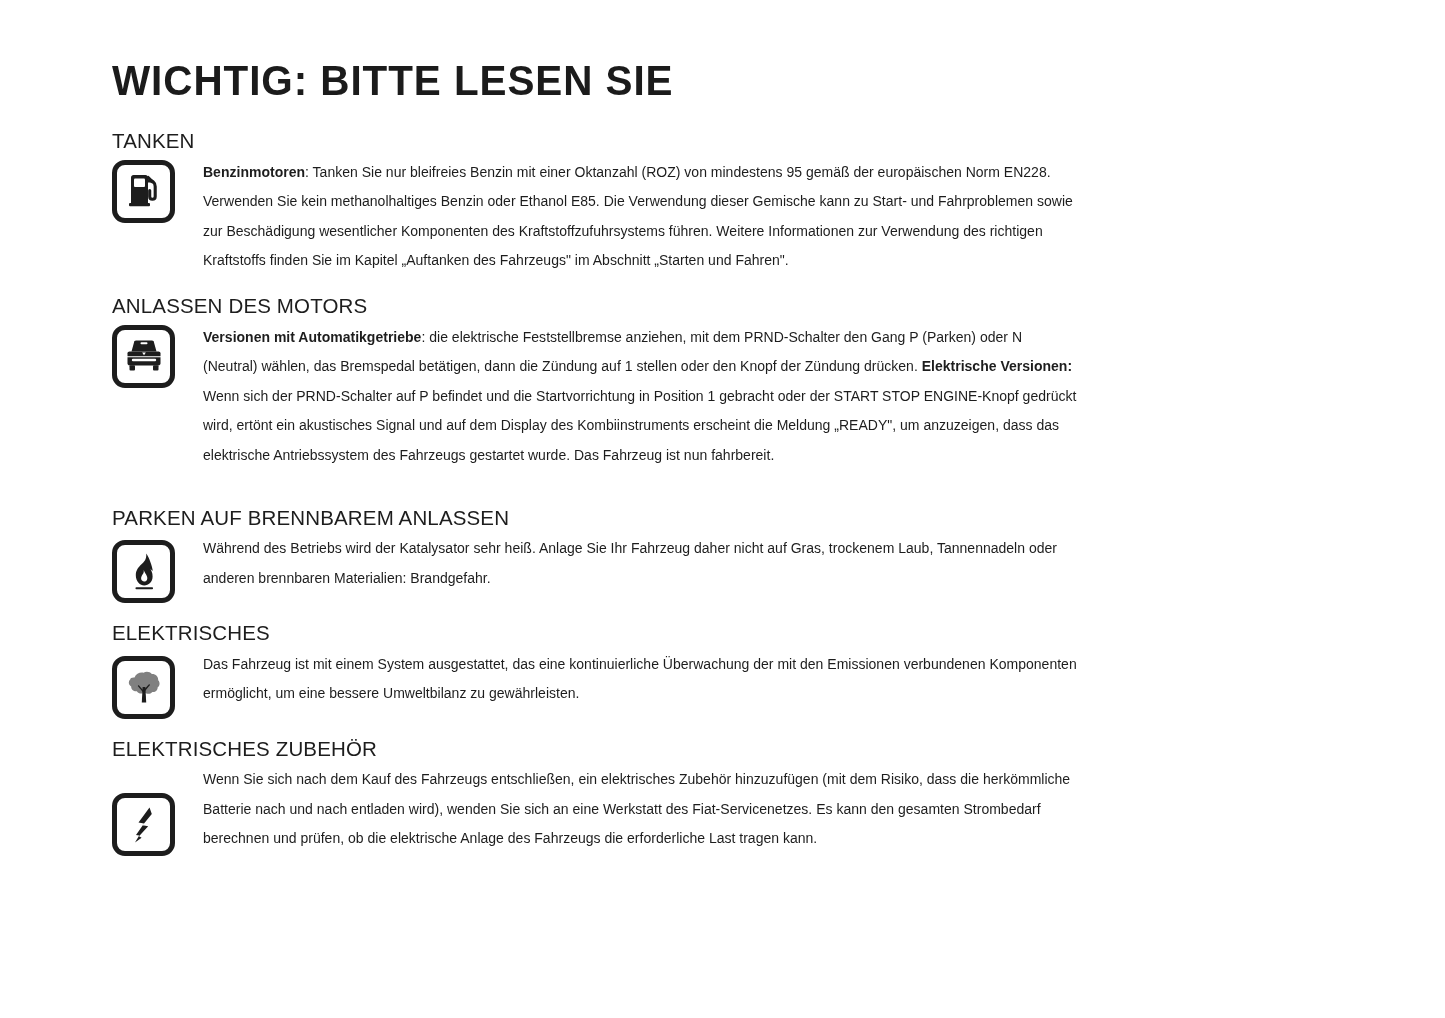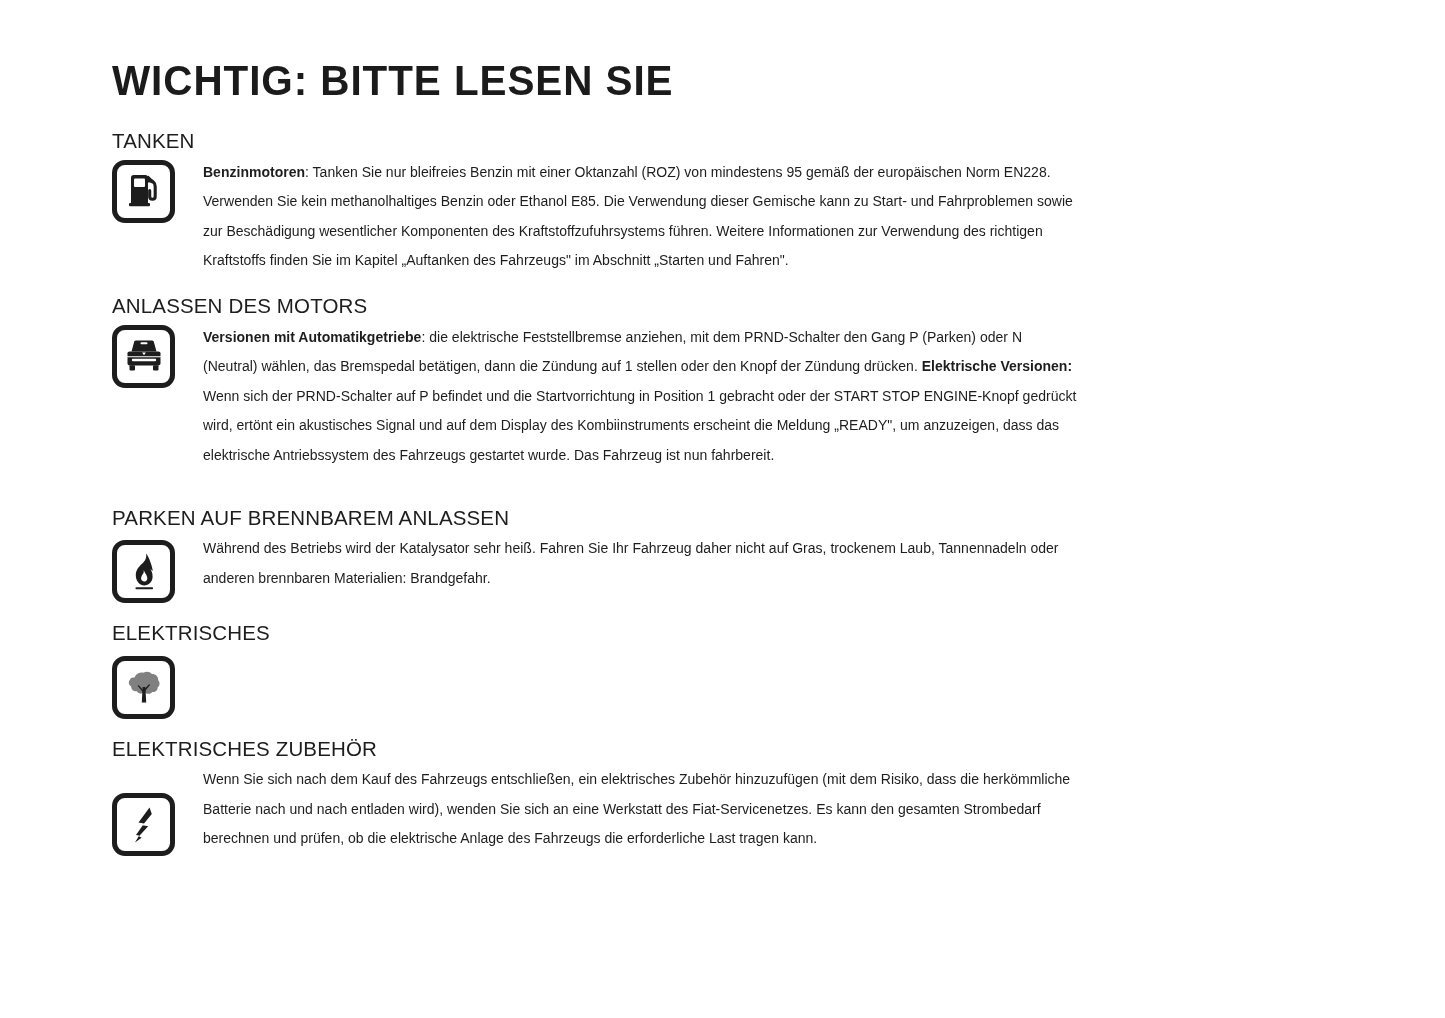--- a/index.html
+++ b/index.html
@@ -176,40 +176,43 @@
           <span>
             <svg width="34" height="40" viewBox="0 0 34 40" aria-hidden="true">
               <path d="M19.2 1.5 C19.8 7.5 17.2 9.6 14.2 12.6 C11.4 15.4 8.8 18.4 8.8 23.2 C8.8 29.6 13.2 33.4 17.2 33.4 C21.6 33.4 25.6 29.8 25.6 24.4 C25.6 20.8 24.1 18.6 23.2 16.6 C23.8 17.4 24.8 18.6 25.8 18.8 C25.0 13.6 22.4 6.0 19.2 1.5 Z" fill="#1d1d1d"></path>
               <path d="M16.6 17.8 C17.4 21.0 15.6 22.2 14.6 24.2 C13.9 25.6 13.9 27.4 15.0 28.6 C16.0 29.7 17.8 29.9 19.0 29.0 C20.4 27.9 20.6 26.0 20.0 24.4 C19.2 22.2 17.4 20.2 16.6 17.8 Z" fill="#ffffff"></path>
               <rect x="8.5" y="35.2" width="17.5" height="2.1" rx="0.8" fill="#1d1d1d"></rect>
             </svg>
           </span>
         </div>
       </div>
       <div class="section-text">
-        <p><span>Während des Betriebs wird der Katalysator sehr heiß. Fahren Sie Ihr Fahrzeug daher nicht auf Gras, trockenem Laub, Tannennadeln oder anderen brennbaren Materialien: Brandgefahr.</span></p>
+        <p><span>Während des Betriebs wird der Katalysator sehr heiß. Anlage Sie Ihr Fahrzeug daher nicht auf Gras, trockenem Laub, Tannennadeln oder anderen brennbaren Materialien: Brandgefahr.</span></p>
       </div>
     </div>
   </section>
 
   <section class="section sec-umwelt">
     <h2 class="section-heading">ELEKTRISCHES</h2>
     <div class="section-body">
       <div class="icon-col">
         <div class="icon-badge">
           <span>
             <svg width="40" height="40" viewBox="0 0 40 40" aria-hidden="true">
               <path d="M10.5 10.5 C12.0 6.8 16.0 5.0 19.5 5.8 C22.0 3.8 26.0 4.5 27.8 7.0 C31.5 6.8 34.5 9.6 34.2 13.2 C36.2 15.2 36.0 18.8 33.6 20.4 C33.8 23.2 31.2 25.4 28.4 24.9 C26.4 27.2 22.8 27.4 20.6 25.4 C18.2 27.4 14.4 26.8 12.8 24.2 C9.8 24.6 7.0 22.4 7.2 19.4 C4.6 18.2 4.0 14.6 6.2 12.6 C6.2 11.2 8.0 10.2 10.5 10.5 Z" fill="#808080"></path>
               <path d="M18.6 20.0 L21.4 20.0 L22.2 35.6 L17.8 35.6 Z" fill="#1d1d1d"></path>
               <path d="M20.2 22.5 L25.2 17.0 L26.0 18.0 L20.8 24.2 Z" fill="#1d1d1d"></path>
               <path d="M19.8 24.0 L14.6 18.0 L13.8 19.0 L19.2 25.6 Z" fill="#1d1d1d"></path>
             </svg>
           </span>
         </div>
       </div>
+      <div class="section-text">
+        <p><span>Das Fahrzeug ist mit einem System ausgestattet, das eine kontinuierliche Überwachung der mit den Emissionen verbundenen Komponenten ermöglicht, um eine bessere Umweltbilanz zu gewährleisten.</span></p>
+      </div>
     </div>
   </section>
 
   <section class="section sec-elektro">
     <h2 class="section-heading">ELEKTRISCHES ZUBEHÖR</h2>
     <div class="section-body">
       <div class="icon-col">
         <div class="icon-badge">
           <span>
             <svg width="34" height="40" viewBox="0 0 34 40" aria-hidden="true">

